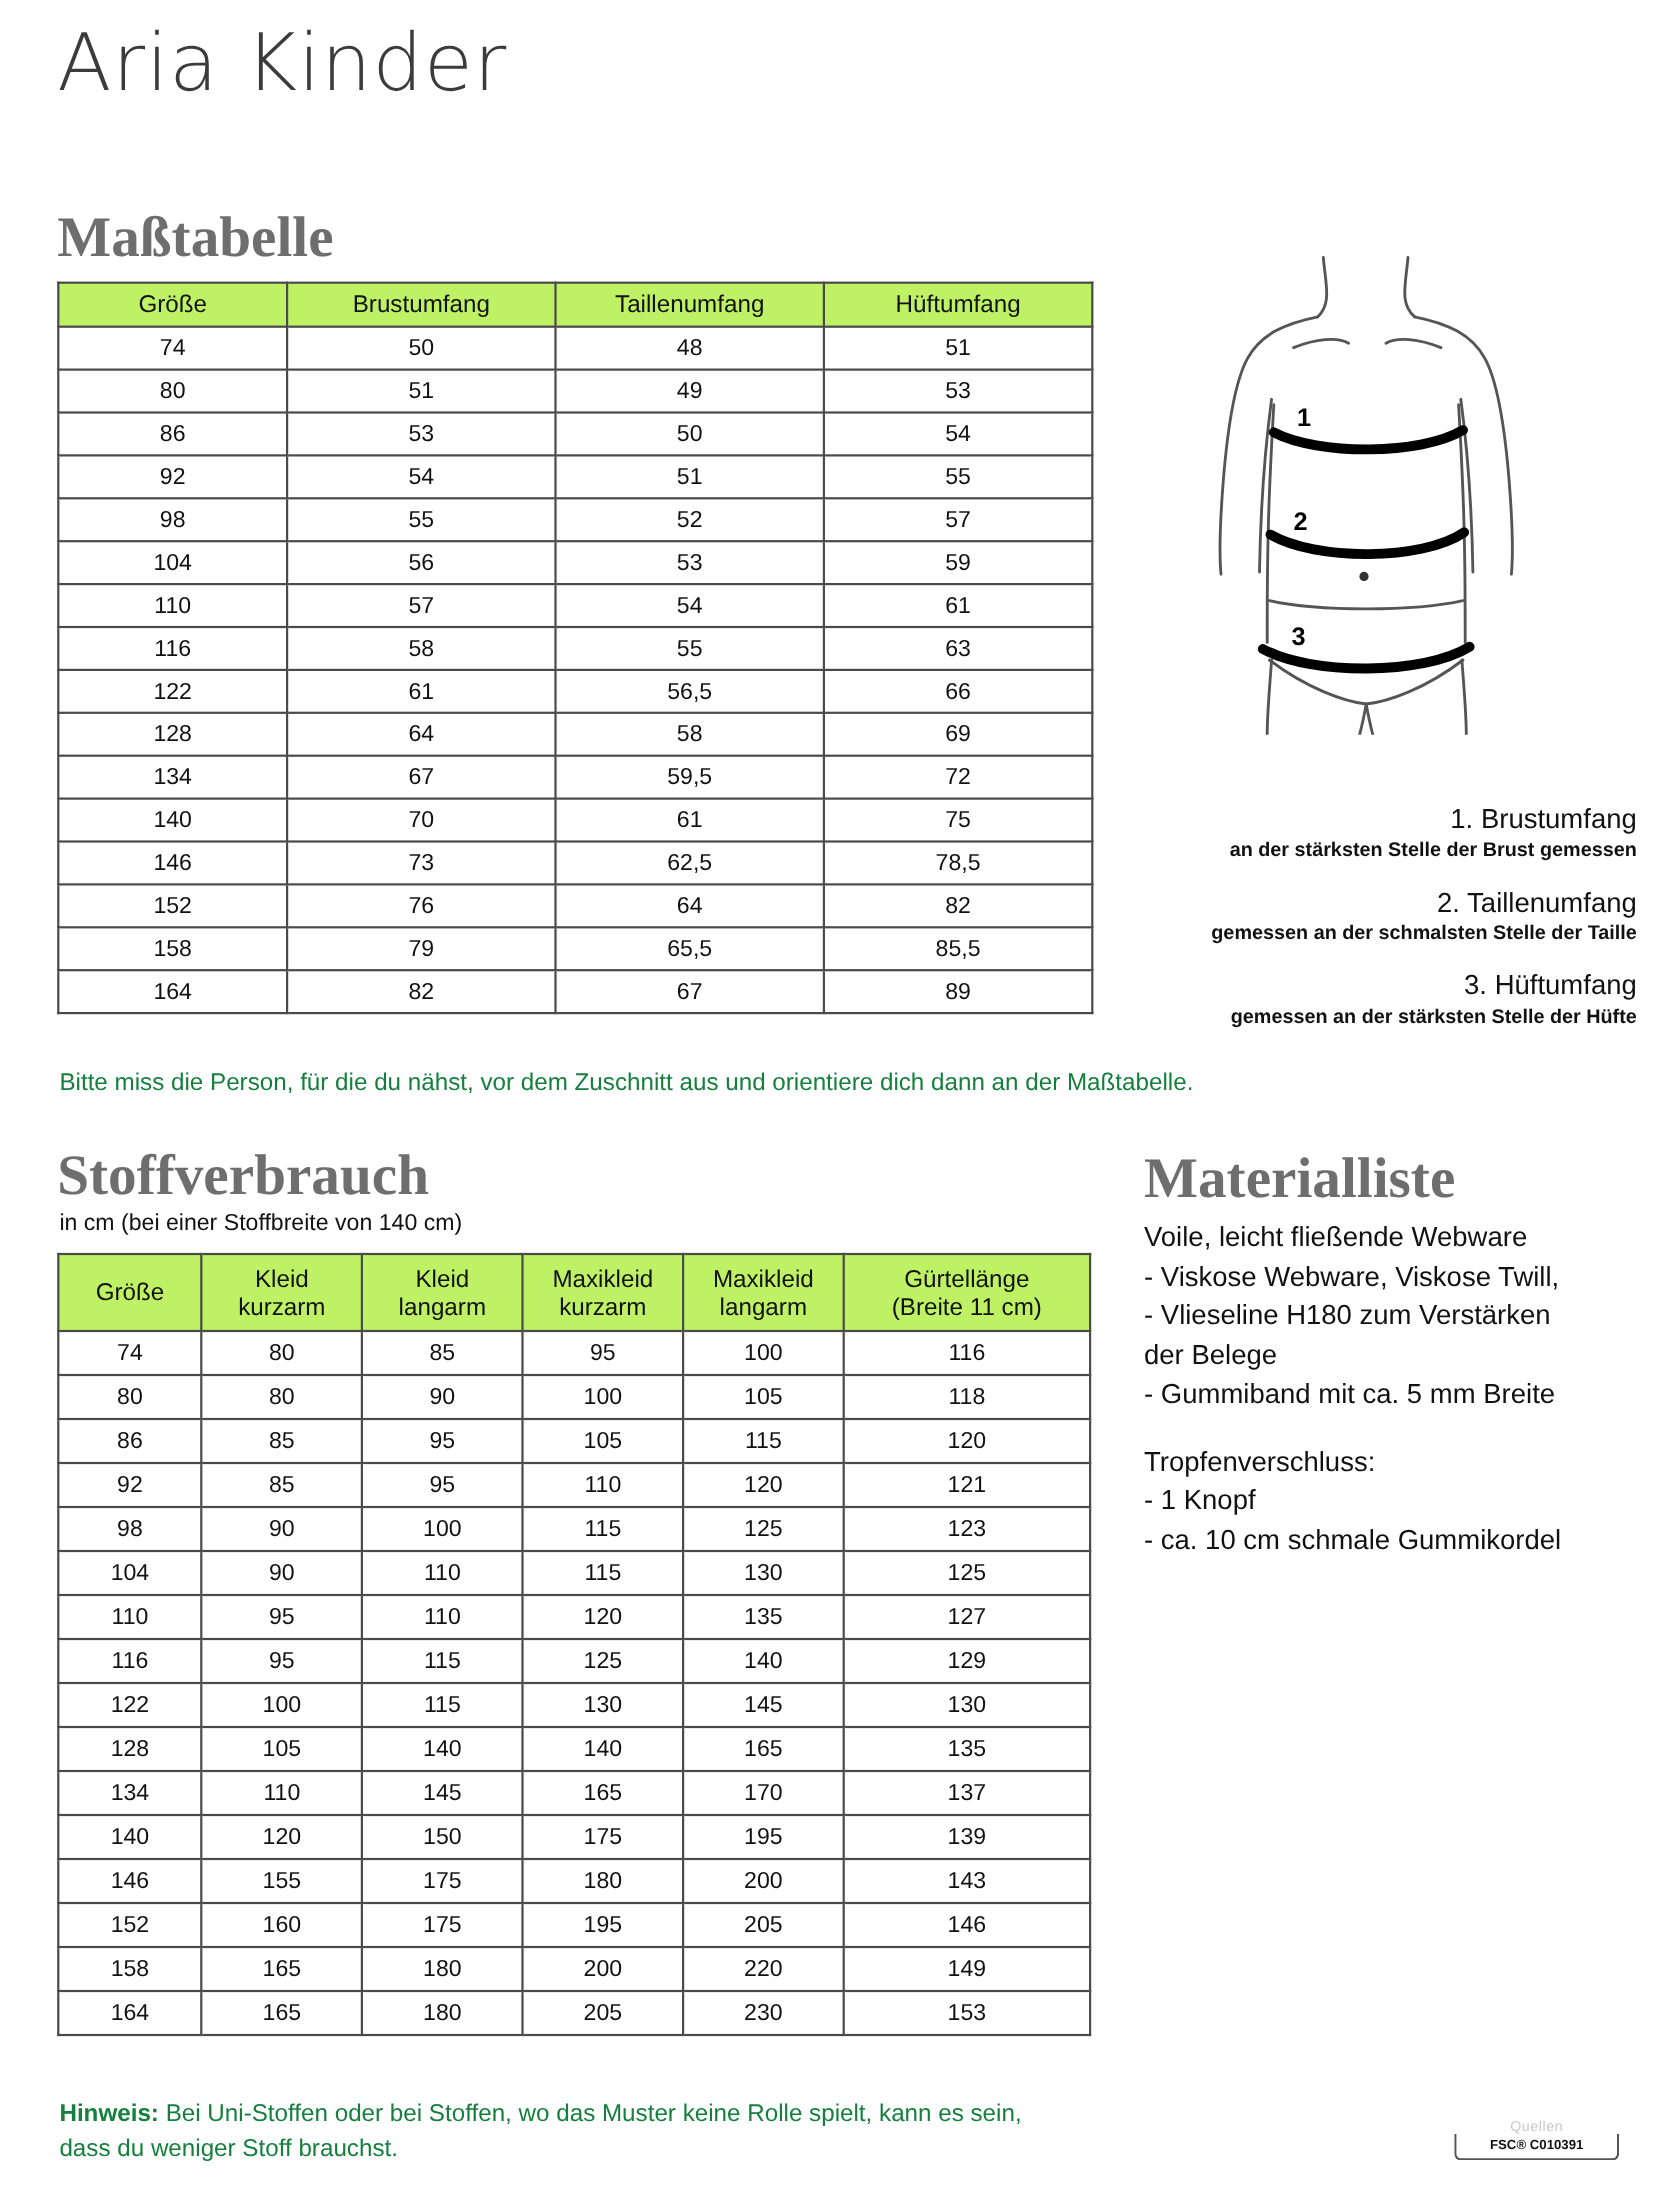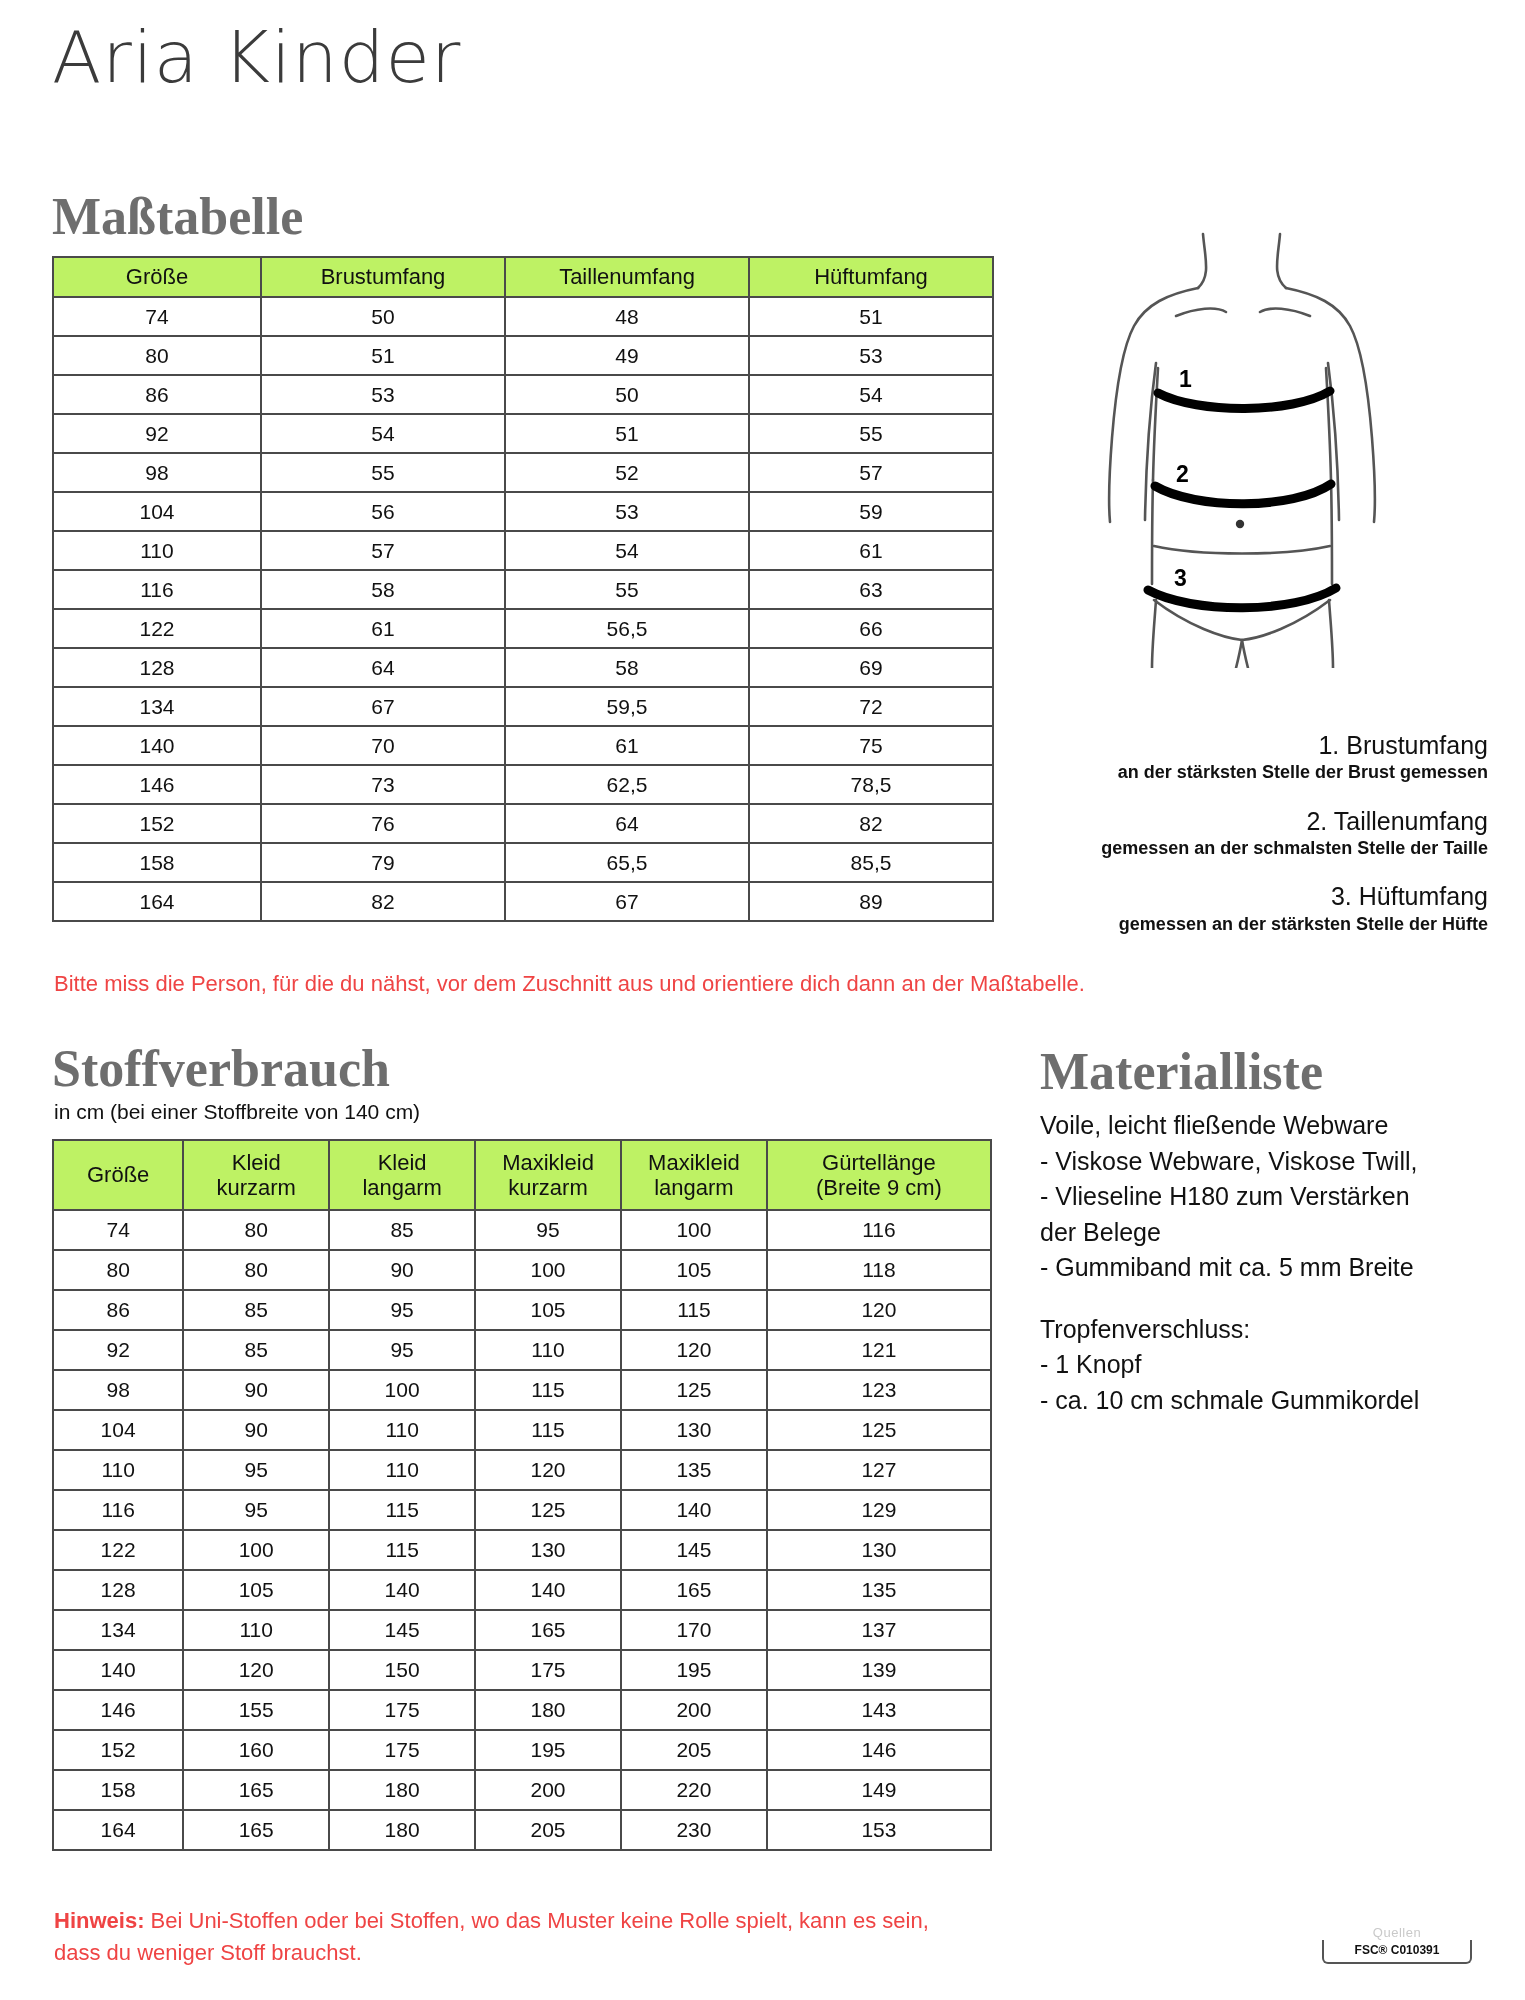--- a/index.html
+++ b/index.html
@@ -73,21 +73,21 @@
   #fabric-table thead th { height: 70px; }
   #fabric-table td { height: 40px; }
   #fabric-table col.c-size   { width: 125px; }
   #fabric-table col.c-col    { width: 140px; }
   #fabric-table col.c-belt   { width: 215px; }
 
   
   .note {
     position: absolute;
     font-size: 22px;
-    color: #ef4444;
+    color: #15803d;
     line-height: 1.45;
   }
   #measure-note { left: 54px; top: 968px; width: 1130px; }
   #hinweis-note { left: 54px; top: 1905px; width: 900px; }
   #hinweis-note b { font-weight: 700; }
 
   
   #stoff-heading { position: absolute; left: 52px; top: 1042px; }
   #stoff-sub {
     position: absolute; left: 54px; top: 1100px;
@@ -385,21 +385,21 @@
           <th>
             <div>Maxikleid</div>
             <div>kurzarm</div>
           </th>
           <th>
             <div>Maxikleid</div>
             <div>langarm</div>
           </th>
           <th>
             <div>Gürtellänge</div>
-            <div>(Breite  9 cm)</div>
+            <div>(Breite  11 cm)</div>
           </th>
         </tr>
     </thead>
     <tbody>
         <tr>
           <td>74</td>
           <td>80</td>
           <td>85</td>
           <td>95</td>
           <td>100</td>

